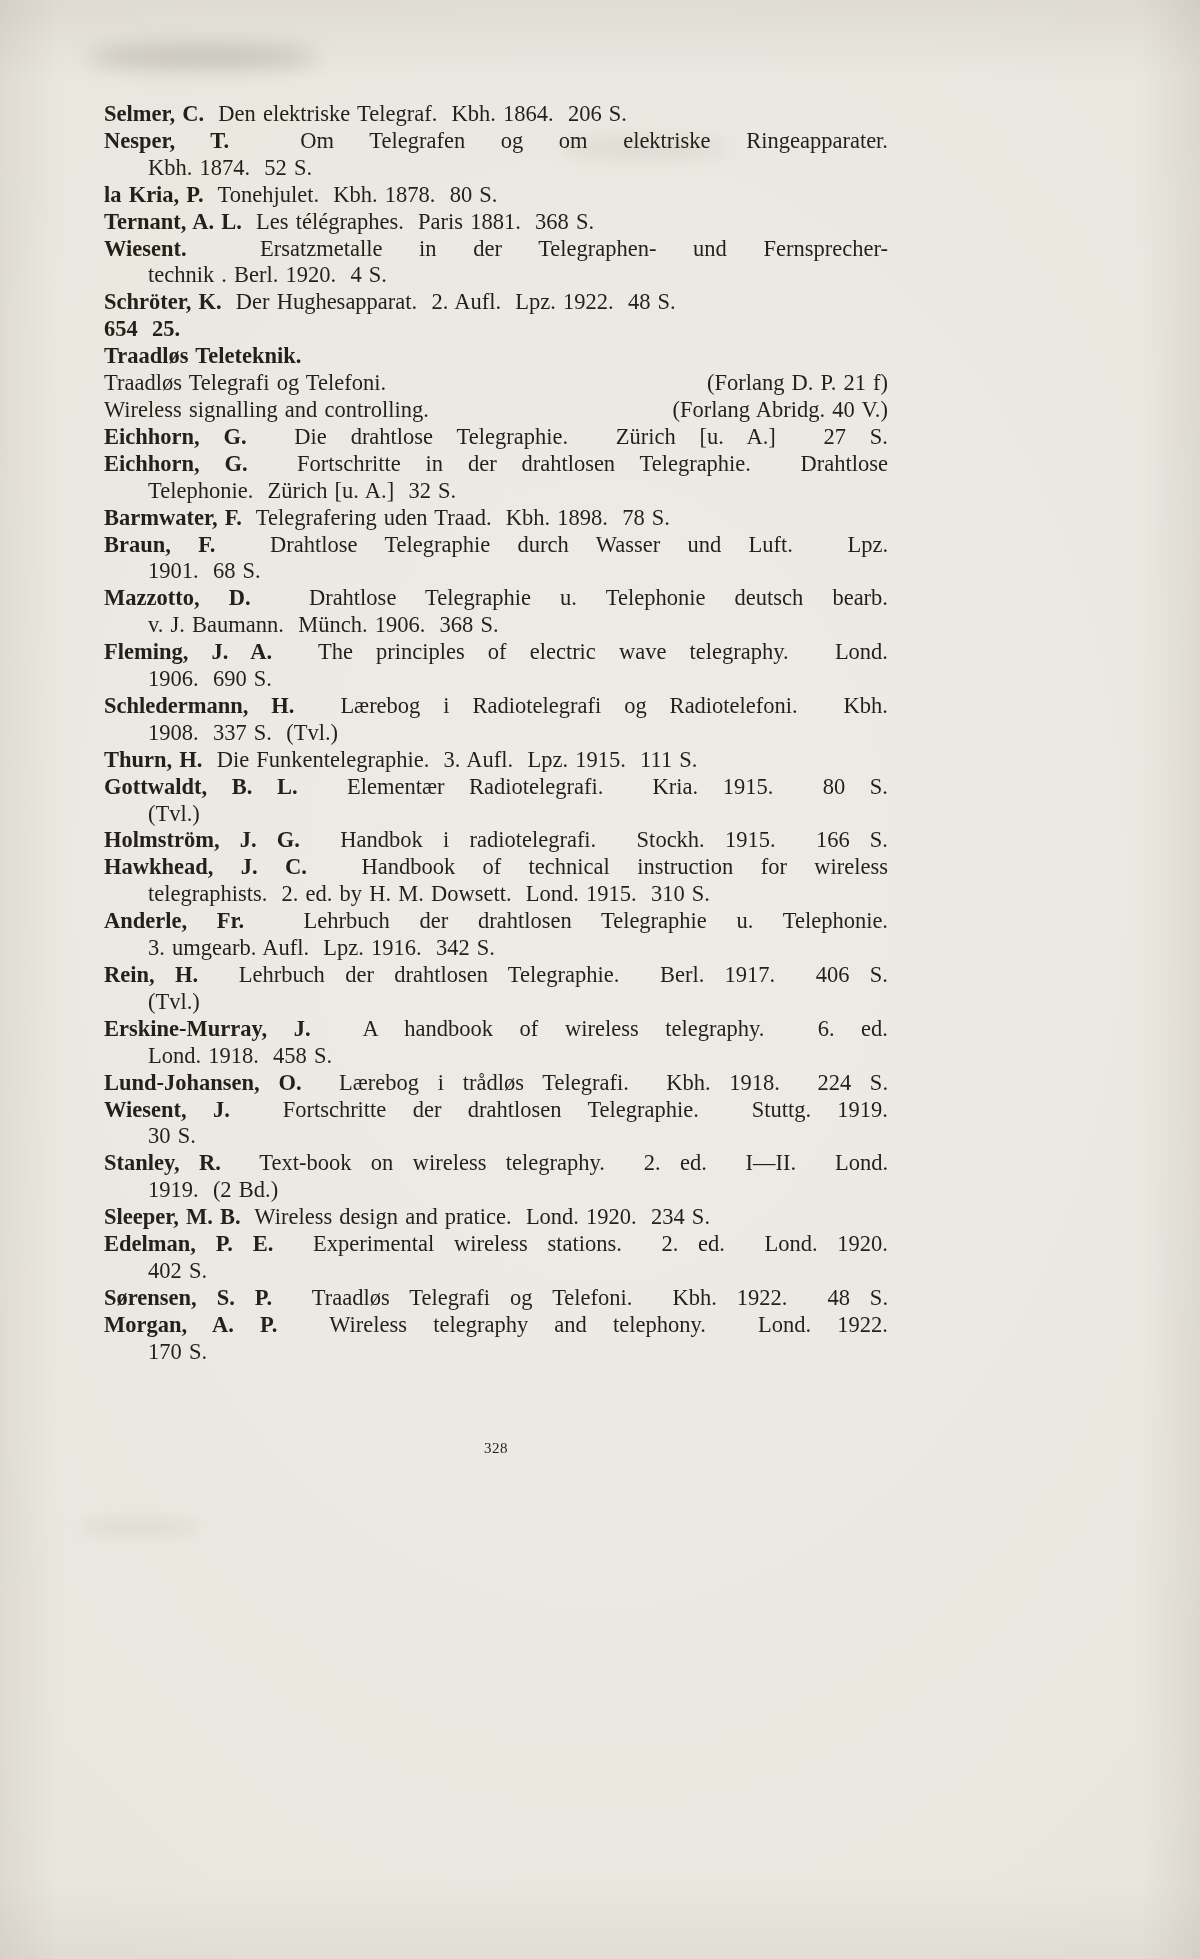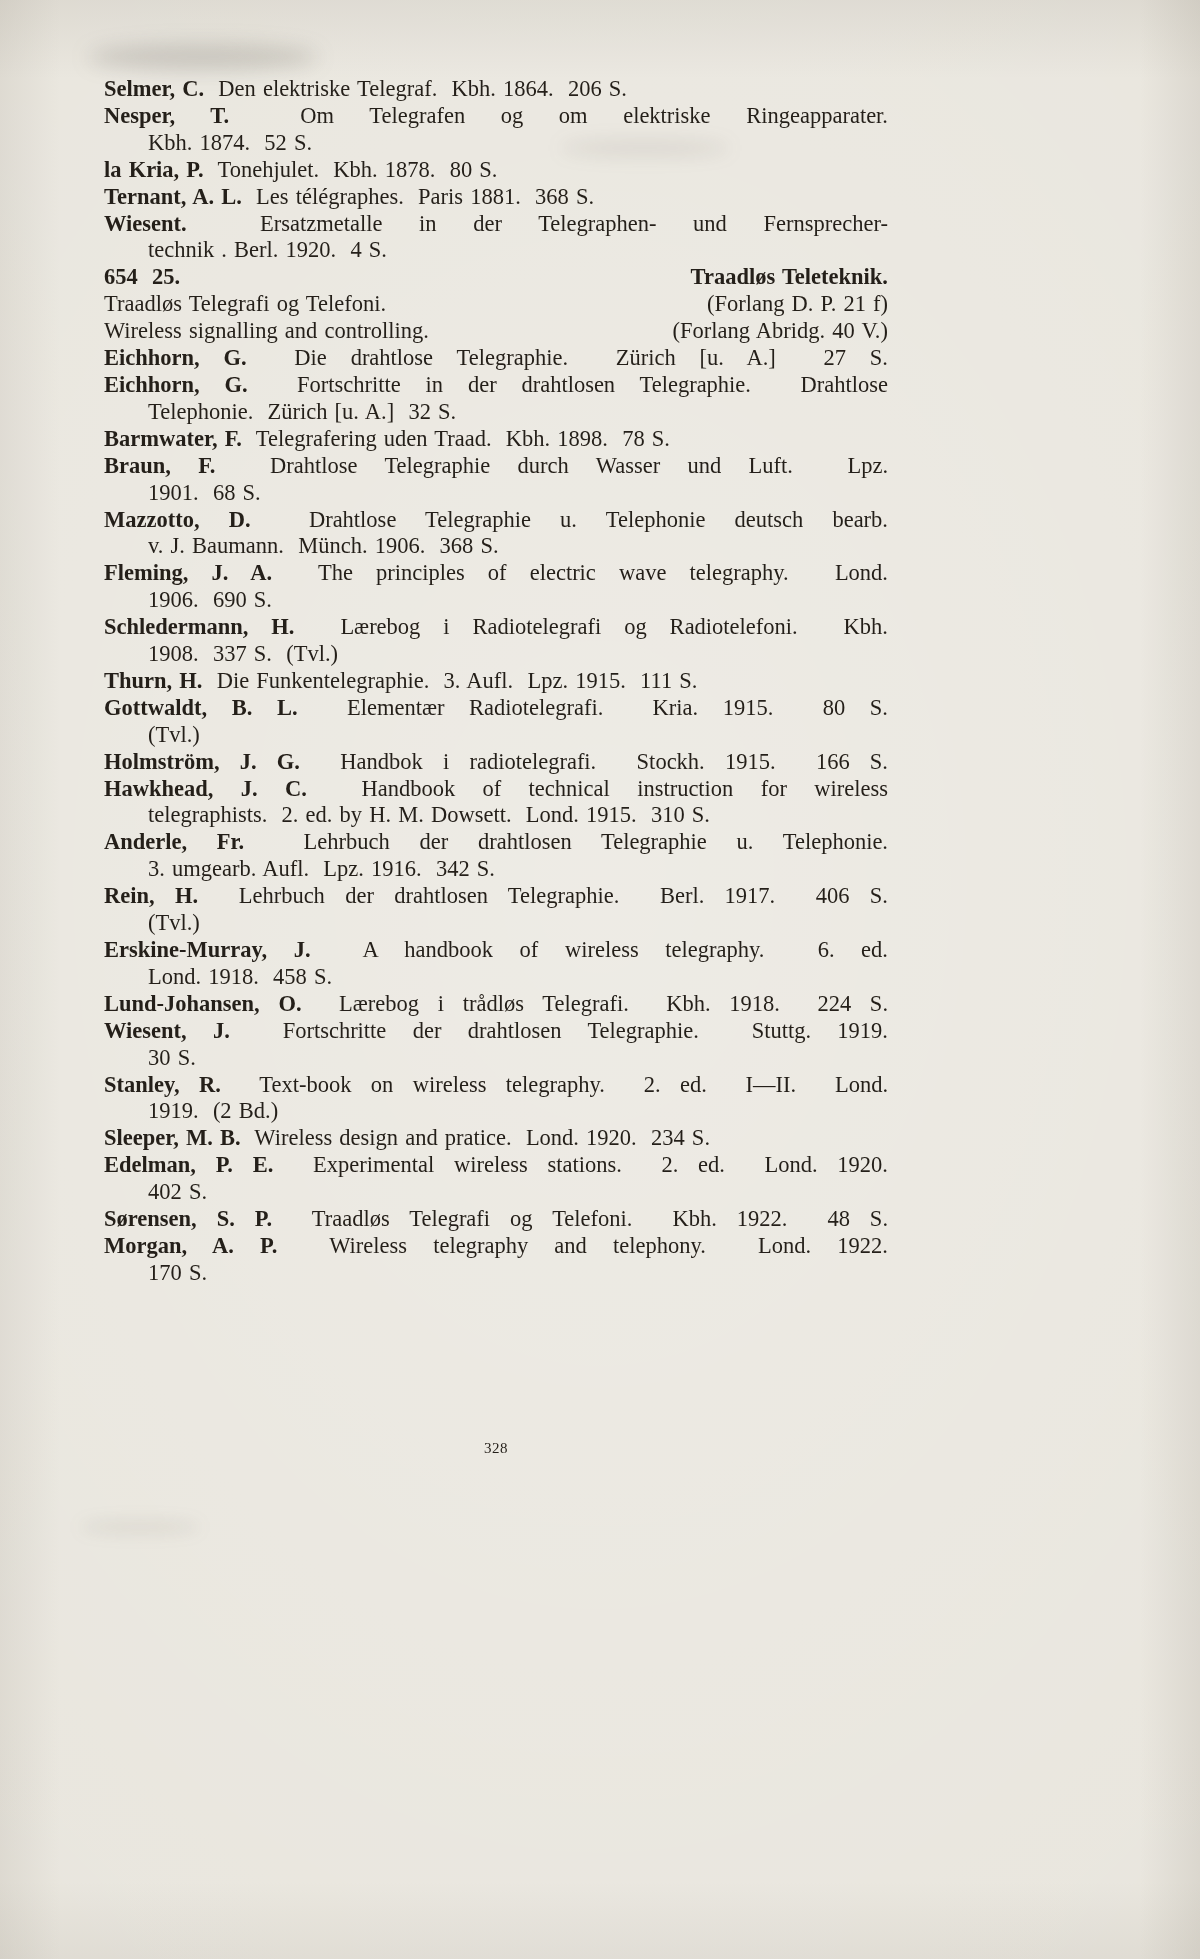--- a/index.html
+++ b/index.html
@@ -27,36 +27,36 @@
     position: absolute; left: 560px; top: 140px; width: 170px; height: 16px;
     background: rgba(105,100,90,0.12); filter: blur(9px); border-radius: 50%;
   }
   .smudge-c {
     position: absolute; left: 80px; top: 1520px; width: 120px; height: 14px;
     background: rgba(105,100,90,0.10); filter: blur(8px); border-radius: 50%;
   }
   .text-block {
     position: absolute;
     left: 104px;
-    top: 76px;
+    top: 101px;
     width: 784px;
     font-size: 22.5px;
     line-height: 26.9px;
     word-spacing: 1.5px;
   }
   .entry { margin: 0; }
   .line { text-align: left; }
   .line.cont { padding-left: 44px; }
   .line.just {
     text-align: justify;
     text-justify: inter-word;
     text-align-last: justify;
   }
   .row { display: flex; justify-content: space-between; }
-  .row.heading { font-weight: bold; }
+  .row.heading { font-weight: bold; flex-direction: column; }
   b { font-weight: bold; }
   .page-number {
     position: absolute;
     left: 104px;
     top: 1440px;
     width: 784px;
     text-align: center;
     font-size: 15px;
     letter-spacing: 0.5px;
   }
@@ -79,20 +79,23 @@
     </div>
     <div class="entry">
       <div class="line"><b>la Kria, P.</b>&nbsp; Tonehjulet.&nbsp; Kbh. 1878.&nbsp; 80 S.</div>
     </div>
     <div class="entry">
       <div class="line"><b>Ternant, A. L.</b>&nbsp; Les télégraphes.&nbsp; Paris 1881.&nbsp; 368 S.</div>
     </div>
     <div class="entry">
       <div class="line just"><b>Wiesent.</b>&nbsp; Ersatzmetalle in der Telegraphen- und Fernsprecher-</div>
       <div class="line cont">technik . Berl. 1920.&nbsp; 4 S.</div>
+    </div>
+    <div class="entry">
+      <div class="line"><b>Schröter, K.</b>&nbsp; Der Hughesapparat.&nbsp; 2. Aufl.&nbsp; Lpz. 1922.&nbsp; 48 S.</div>
     </div>
     <div class="row heading">
       <span>654&nbsp; 25.</span>
       <span>Traadløs Teleteknik.</span>
     </div>
     <div class="row spread">
       <span>Traadløs Telegrafi og Telefoni.</span>
       <span>(Forlang D. P. 21 f)</span>
     </div>
     <div class="row spread">

